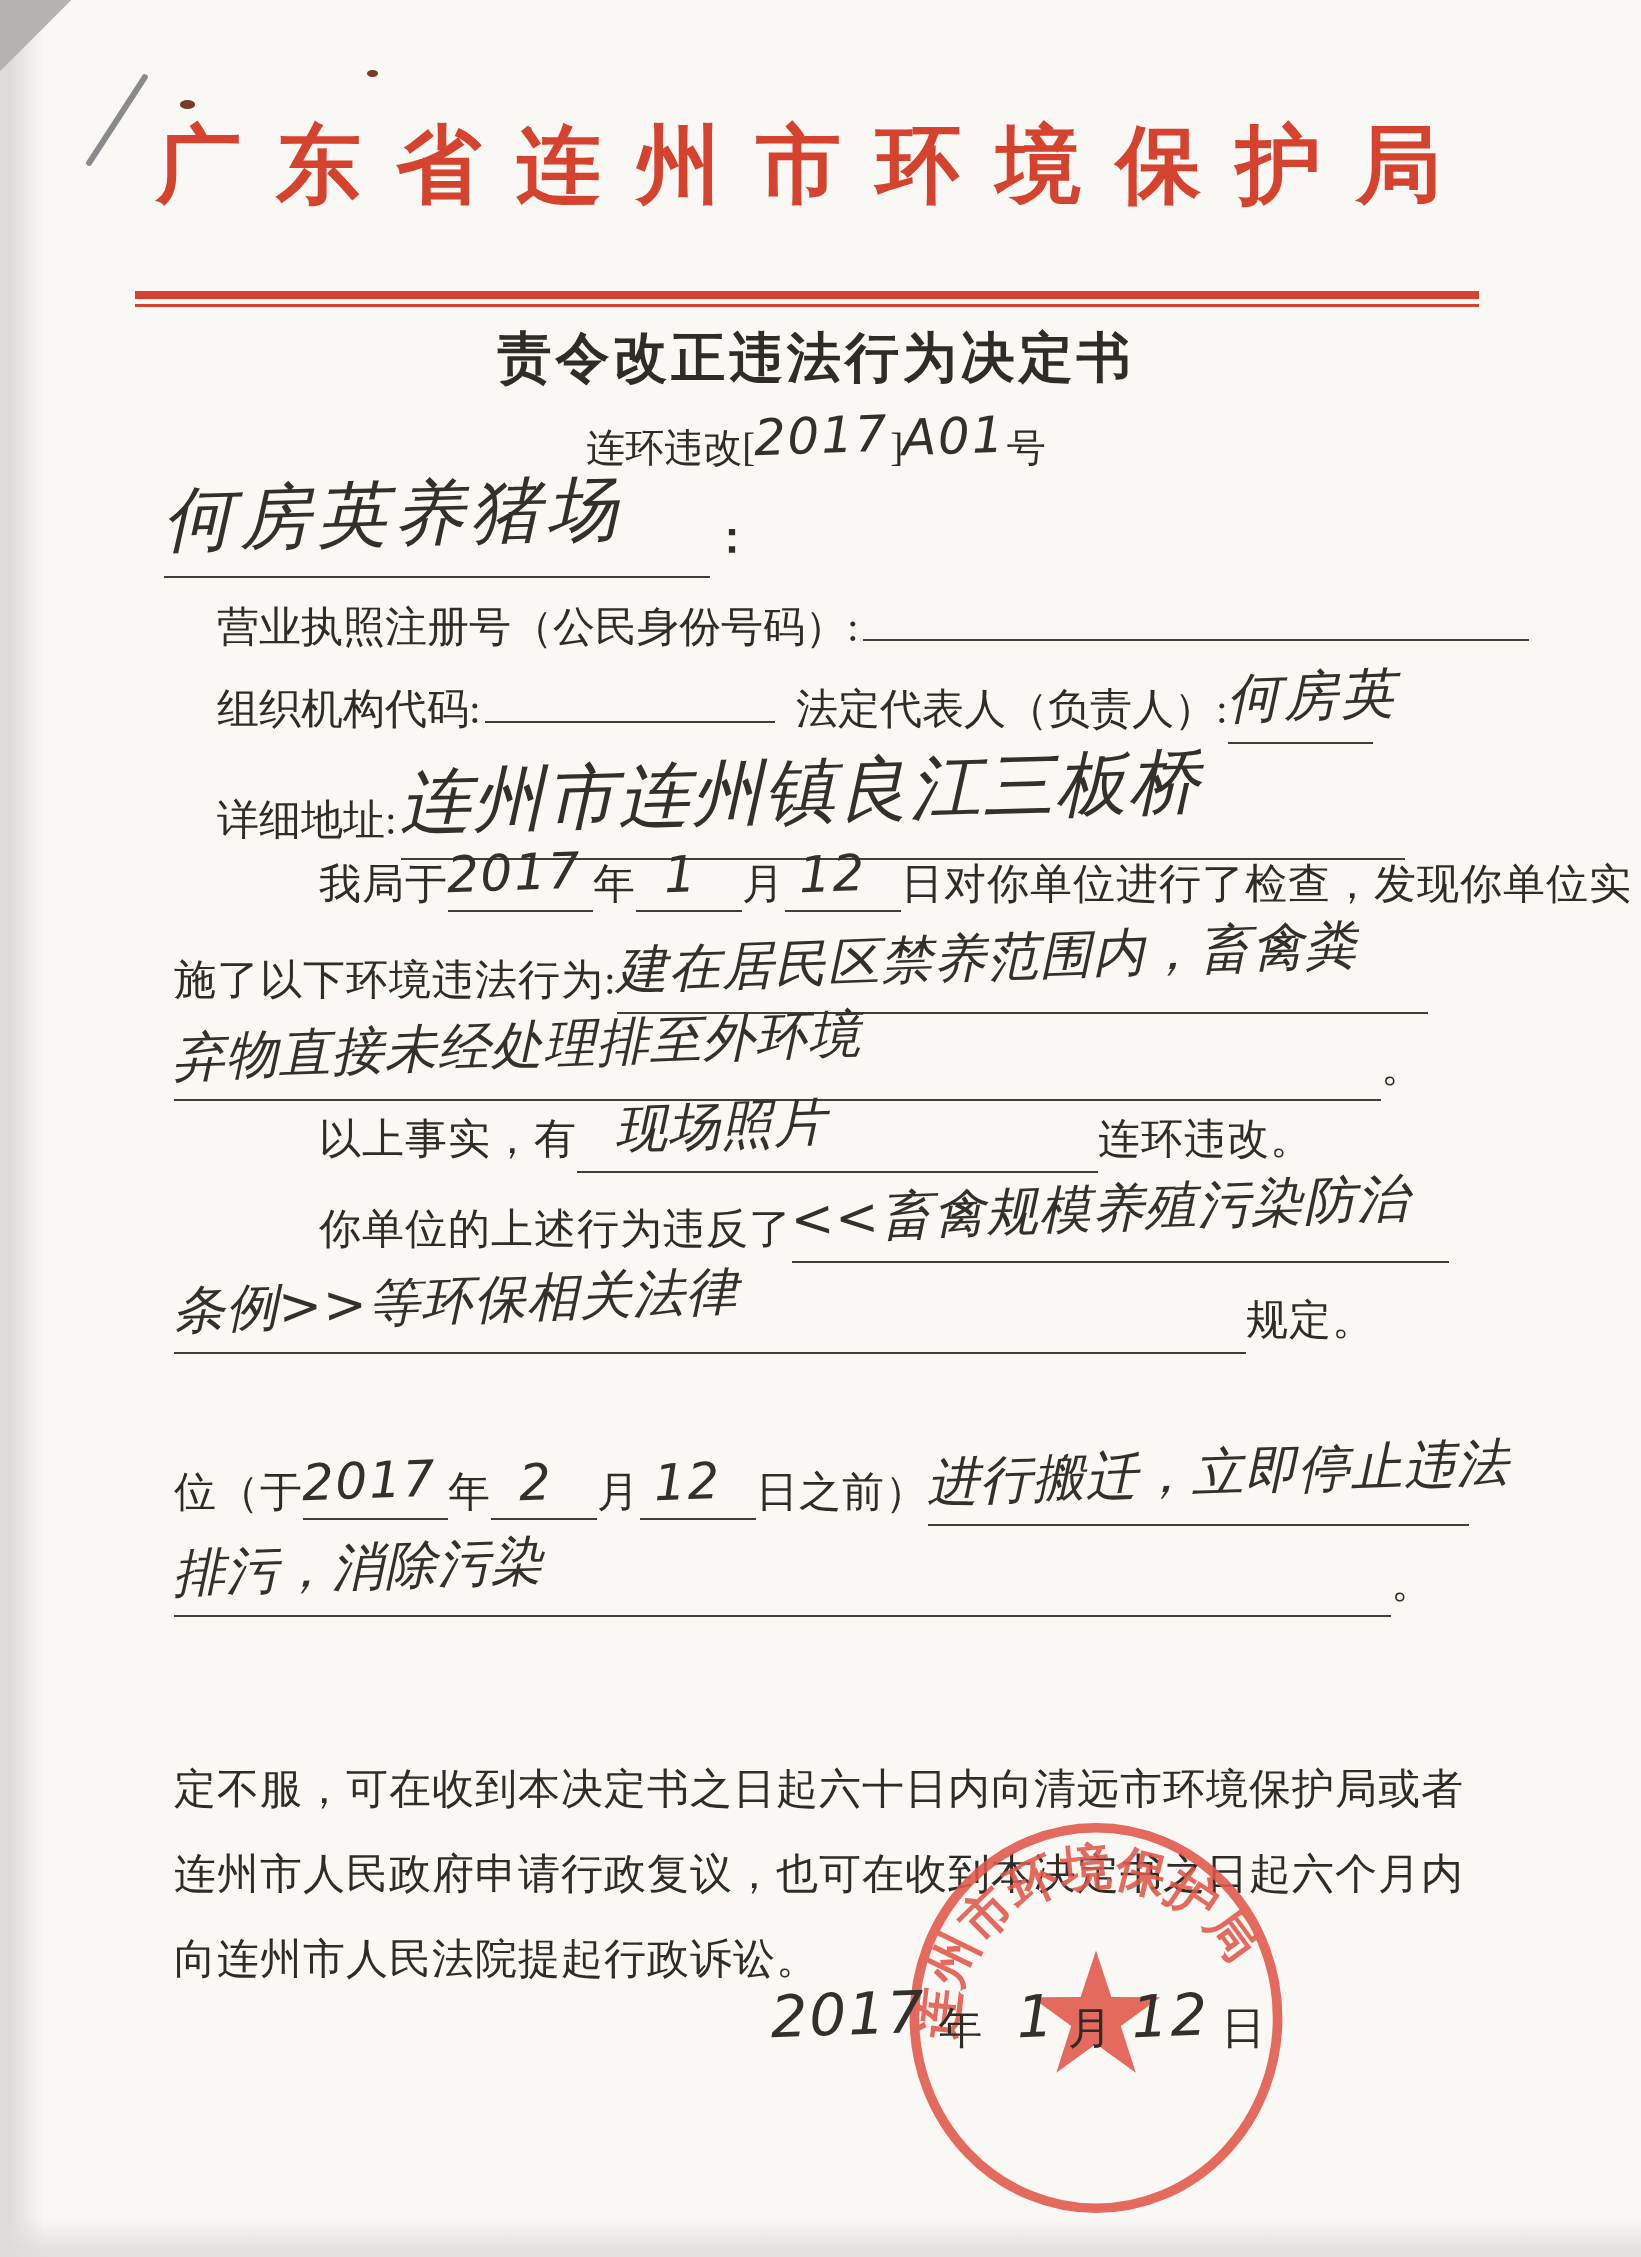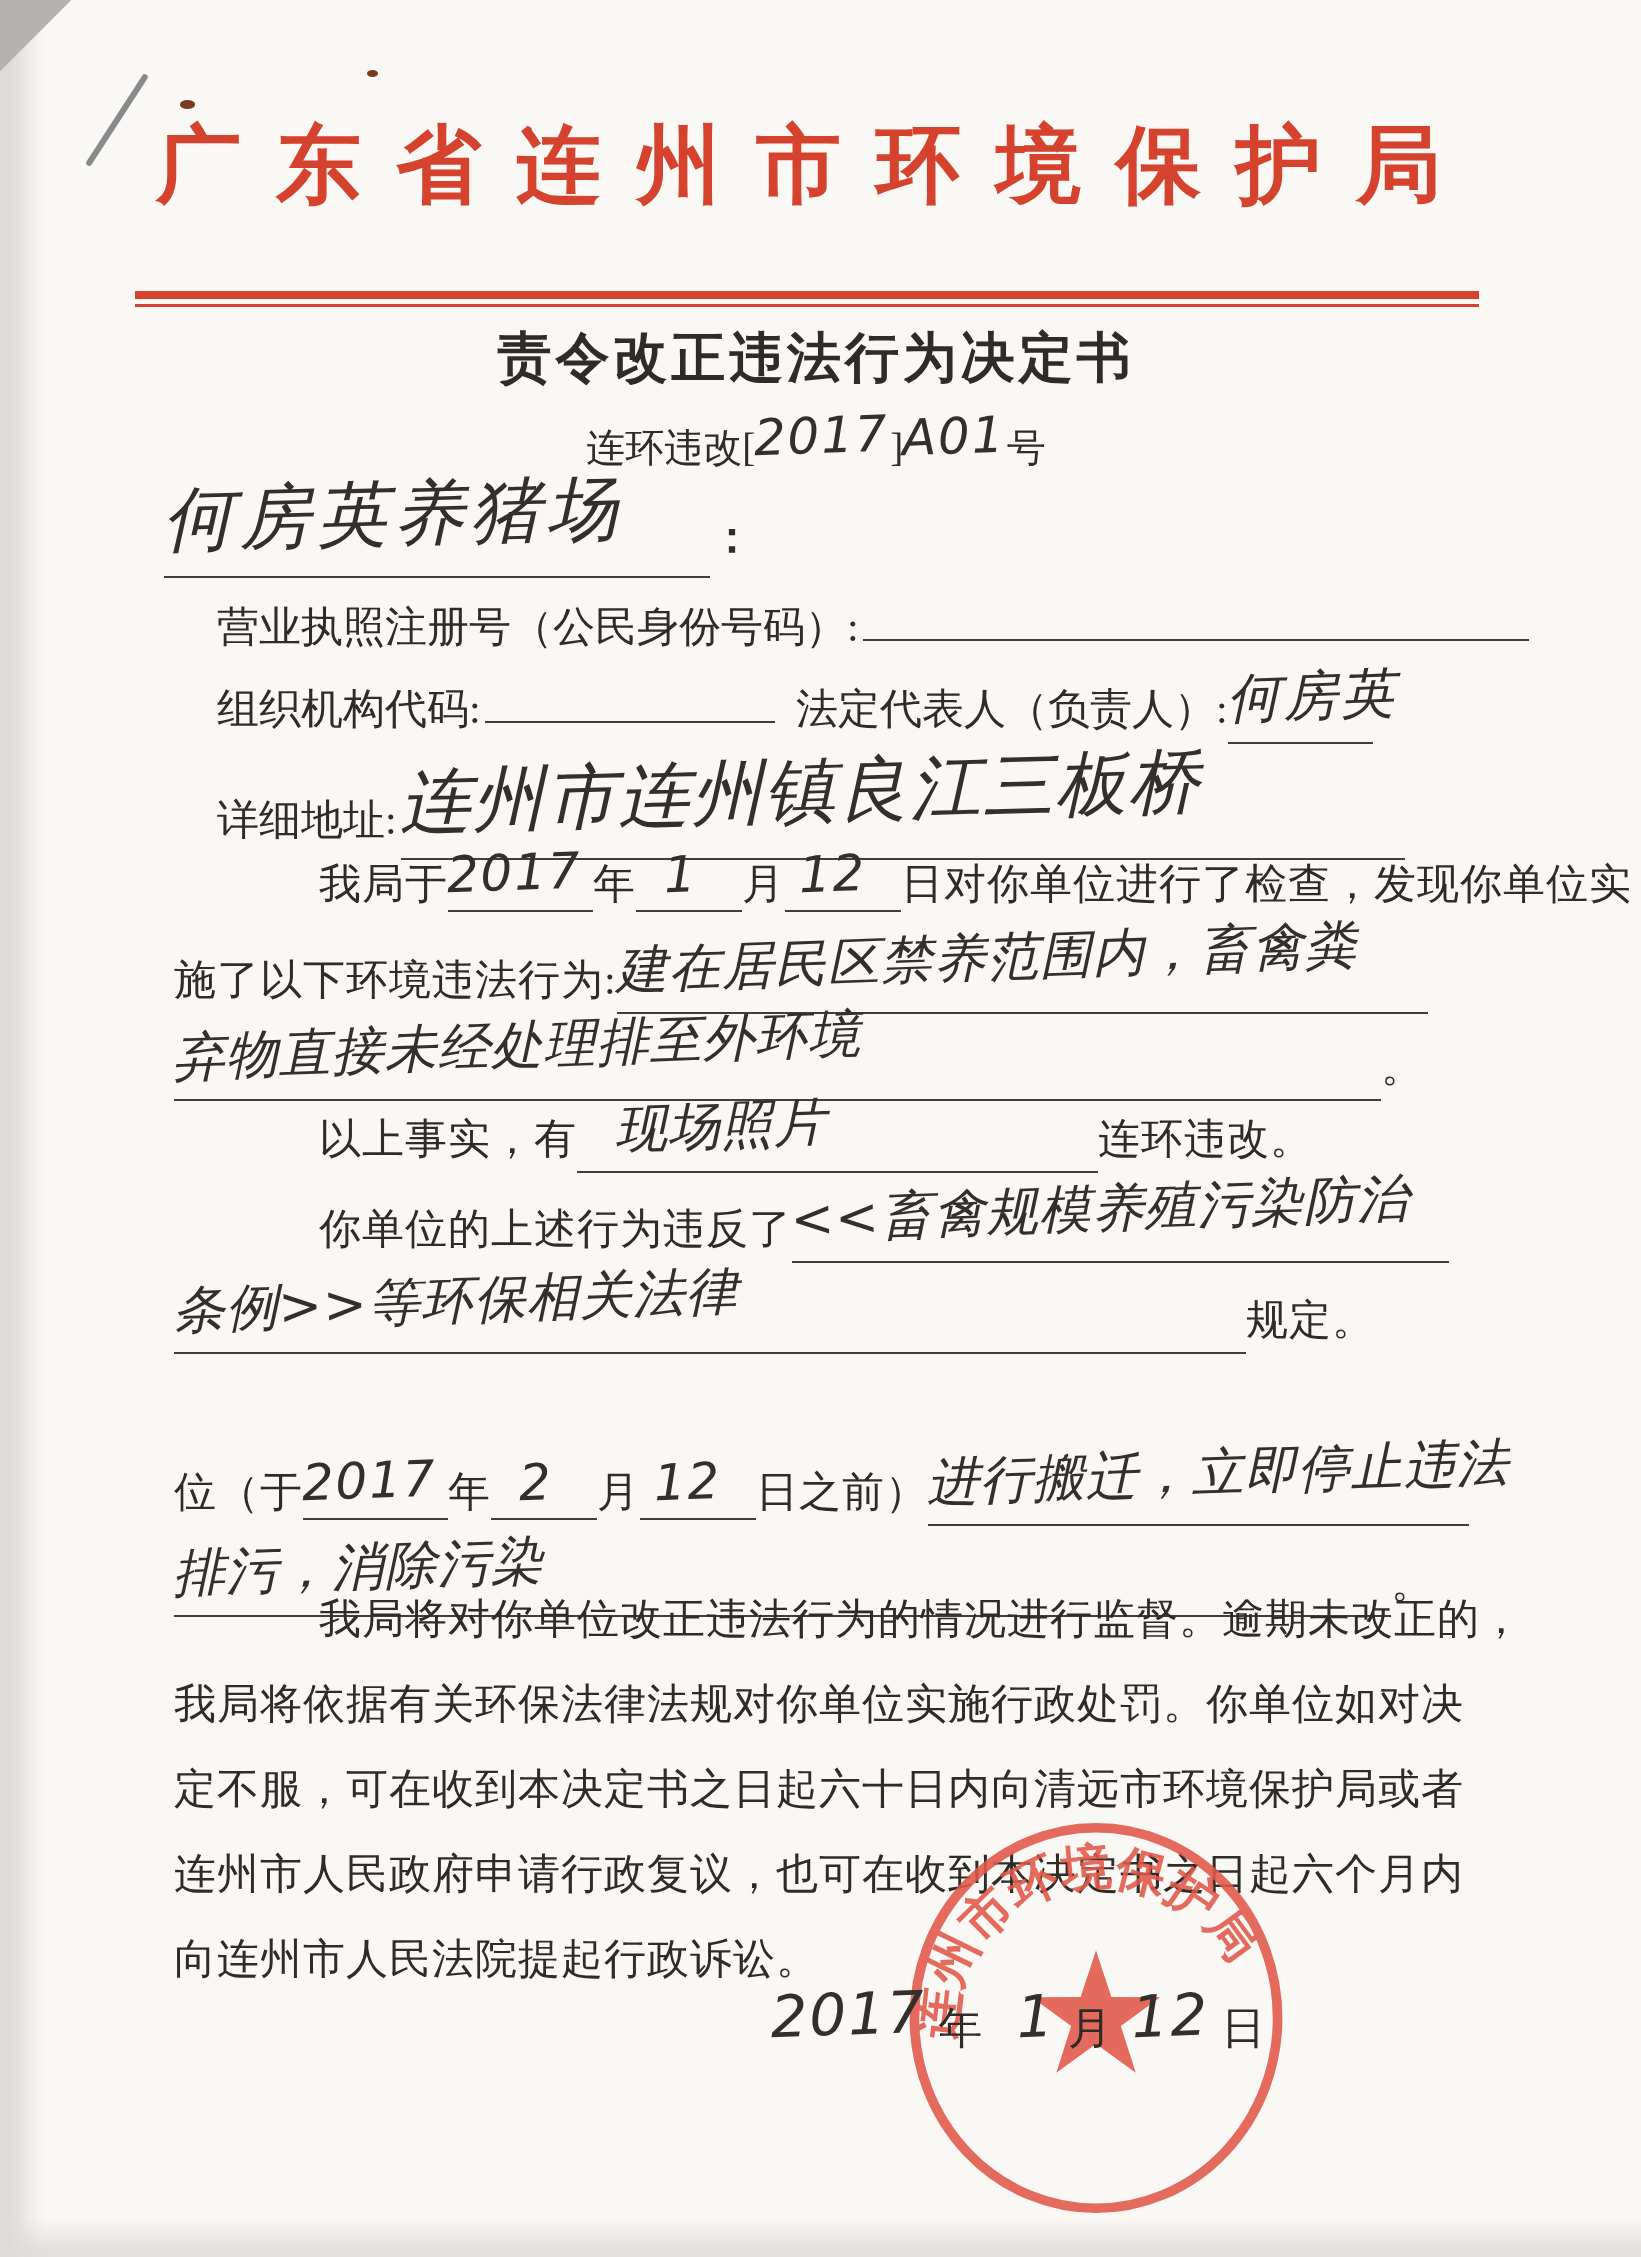--- a/index.html
+++ b/index.html
@@ -125,22 +125,20 @@
     <span class="fill" style="width:1072px;"><span class="hw hw-body">条例&gt;&gt;等环保相关法律</span></span><span>规定。</span>
   </div>
 
   <div class="abs body-line" style="left:174px;top:1454px;">
     <span>位（于</span><span class="fill" style="width:145px;"><span class="hw hw-num">2017</span></span><span>年</span><span class="fill" style="width:106px;"><span class="hw hw-num" style="margin-left:29px;">2</span></span><span>月</span><span class="fill" style="width:116px;"><span class="hw hw-num" style="margin-left:15.4px;">12</span></span><span>日之前）</span><span class="fill" style="width:541px;"><span class="hw hw-body">进行搬迁，立即停止违法</span></span>
   </div>
   <div class="abs body-line" style="left:174px;top:1545px;">
     <span class="fill" style="width:1217px;"><span class="hw hw-body">排污，消除污染</span></span><span>。</span>
   </div>
 
-  <div class="abs body-line" style="left:319px;top:1591px;">我局将对你单位改正违法行为的情况进行监督。逾期未改正的，</div>
-  <div class="abs body-line" style="left:174px;top:1676px;">我局将依据有关环保法律法规对你单位实施行政处罚。你单位如对决</div>
   <div class="abs body-line" style="left:174px;top:1761px;">定不服，可在收到本决定书之日起六十日内向清远市环境保护局或者</div>
   <div class="abs body-line" style="left:174px;top:1846px;">连州市人民政府申请行政复议，也可在收到本决定书之日起六个月内</div>
   <div class="abs body-line" style="left:174px;top:1931px;">向连州市人民法院提起行政诉讼。</div>
 
   <div class="abs seal-wrap">
     <svg width="396" height="406" viewBox="0 0 410 420" xmlns="http://www.w3.org/2000/svg">
       <defs>
         <path id="sealArc" d="M 64 266 A 152 152 0 1 1 356 266" fill="none"></path>
       </defs>
       <ellipse cx="205" cy="210" rx="188" ry="197" fill="none" stroke="#e2574a" stroke-width="10"></ellipse>

